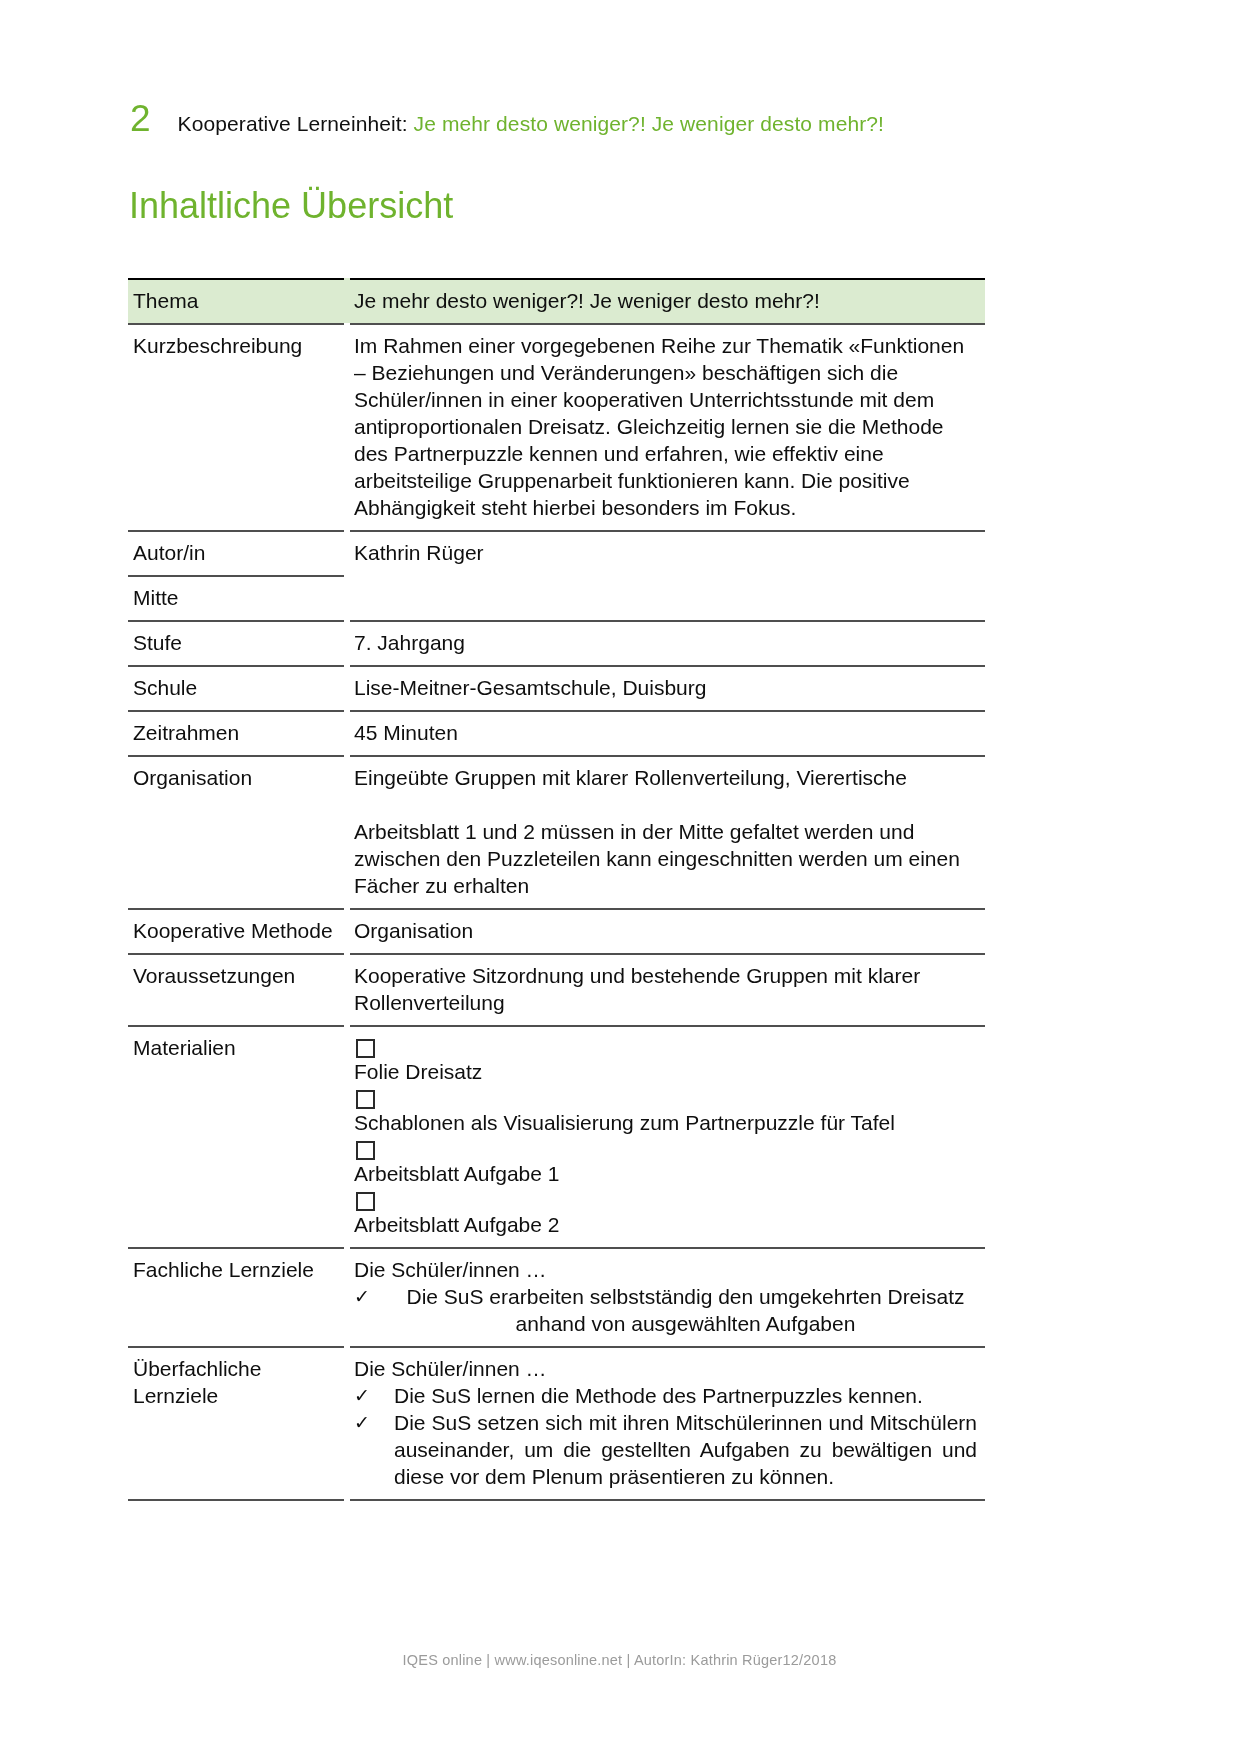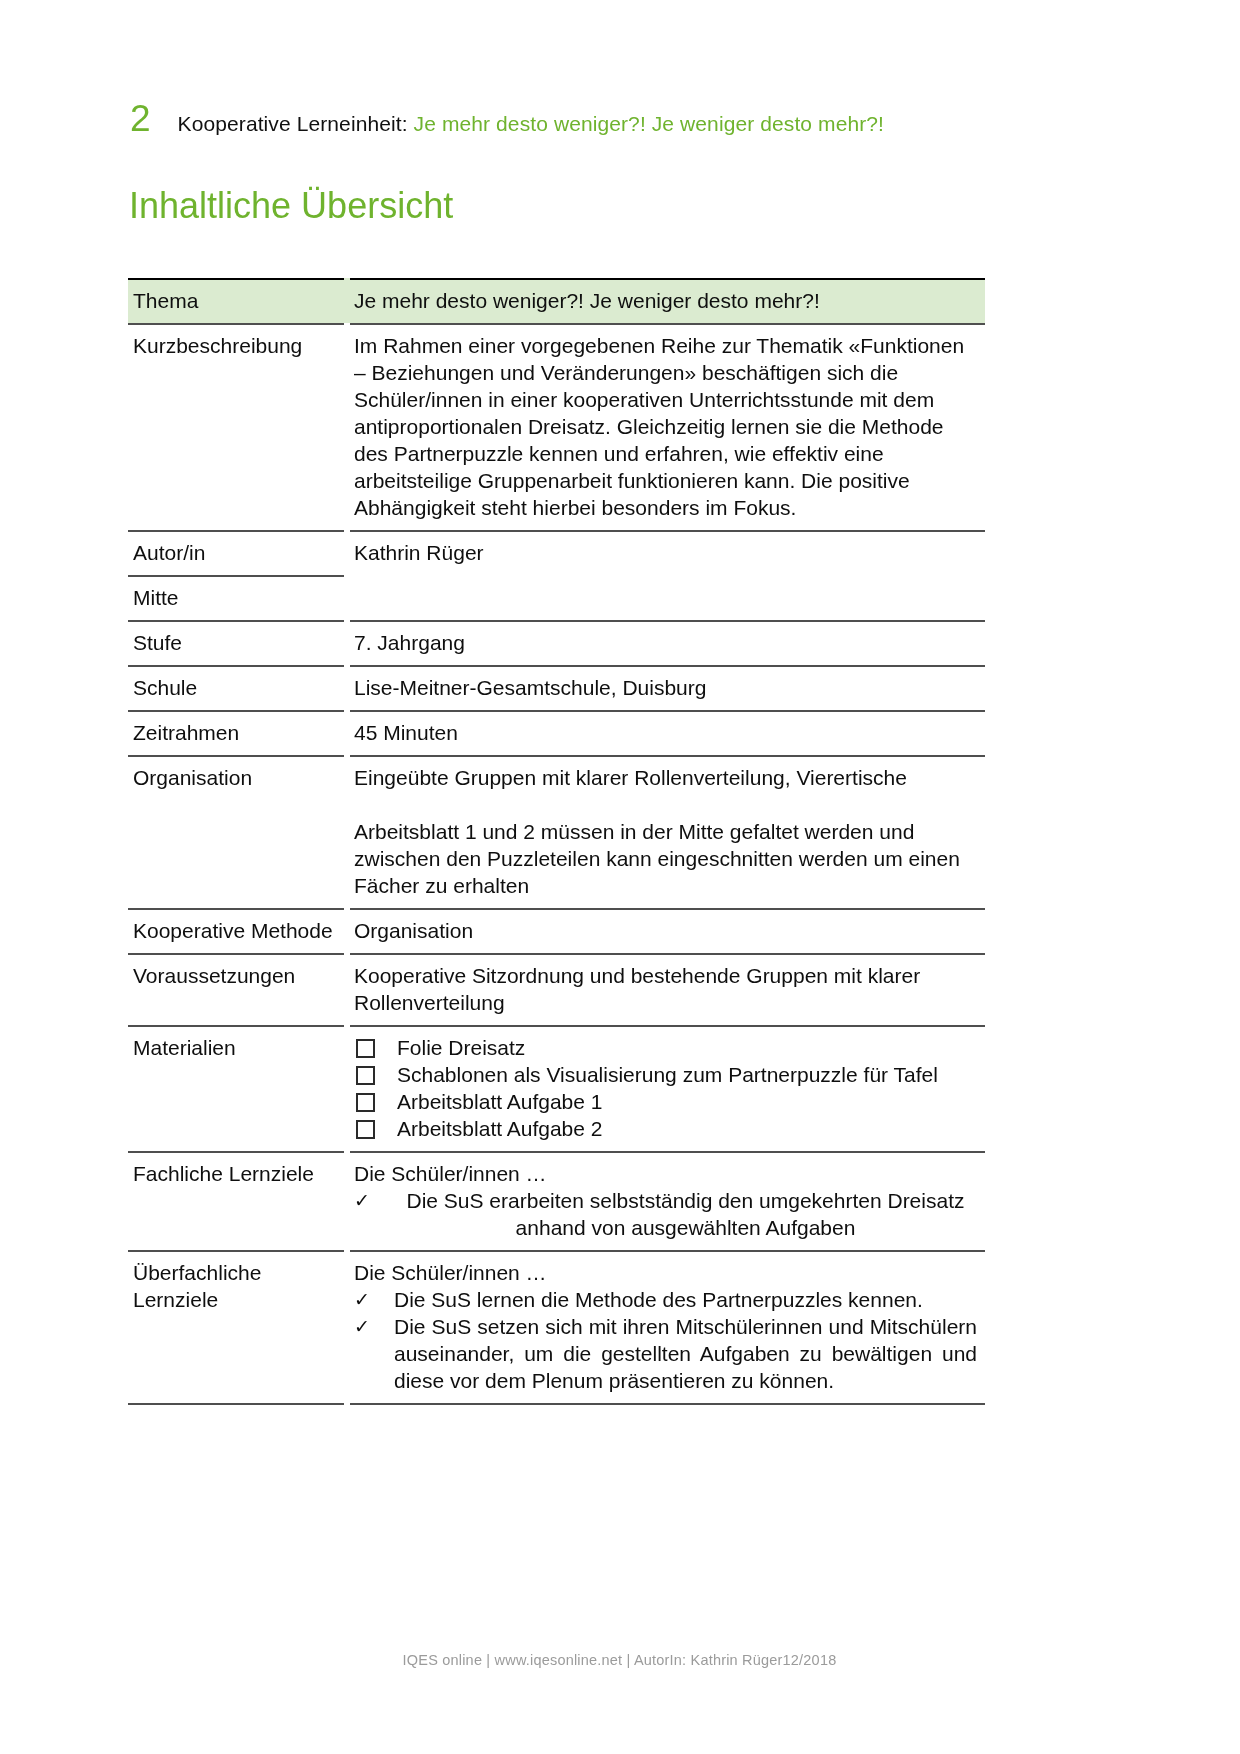--- a/index.html
+++ b/index.html
@@ -37,21 +37,21 @@
   .trow{display:flex;}
   .cell{box-sizing:border-box;border-top:2px solid var(--inner-border);}
   .cell-label{width:216px;padding:7px 4px 9px 5px;white-space:pre-line;}
   .gap{width:6px;flex:none;}
   .cell-value{flex:1;padding:7px 8px 9px 4px;}
   .thead{background:var(--rowbg);}
   .thead .cell{border-top:2.5px solid #000;}
   .tclose .cell{padding:0;height:0;}
   .para + .para{margin-top:27px;}
   
-  .check-item{display:flex;align-items:flex-start;}
+  .check-item{display:flex;align-items:flex-start;flex-direction:column;}
   .checkbox{
     width:15px;height:15px;flex:none;
     border:2px solid #2a2a2a;
     margin:5px 22px 0 2px;
     background:#fff;
   }
   
   .goal-item{display:flex;align-items:flex-start;}
   .tick{width:40px;flex:none;font-size:19px;}
   .goal-text{flex:1;text-align:center;}

